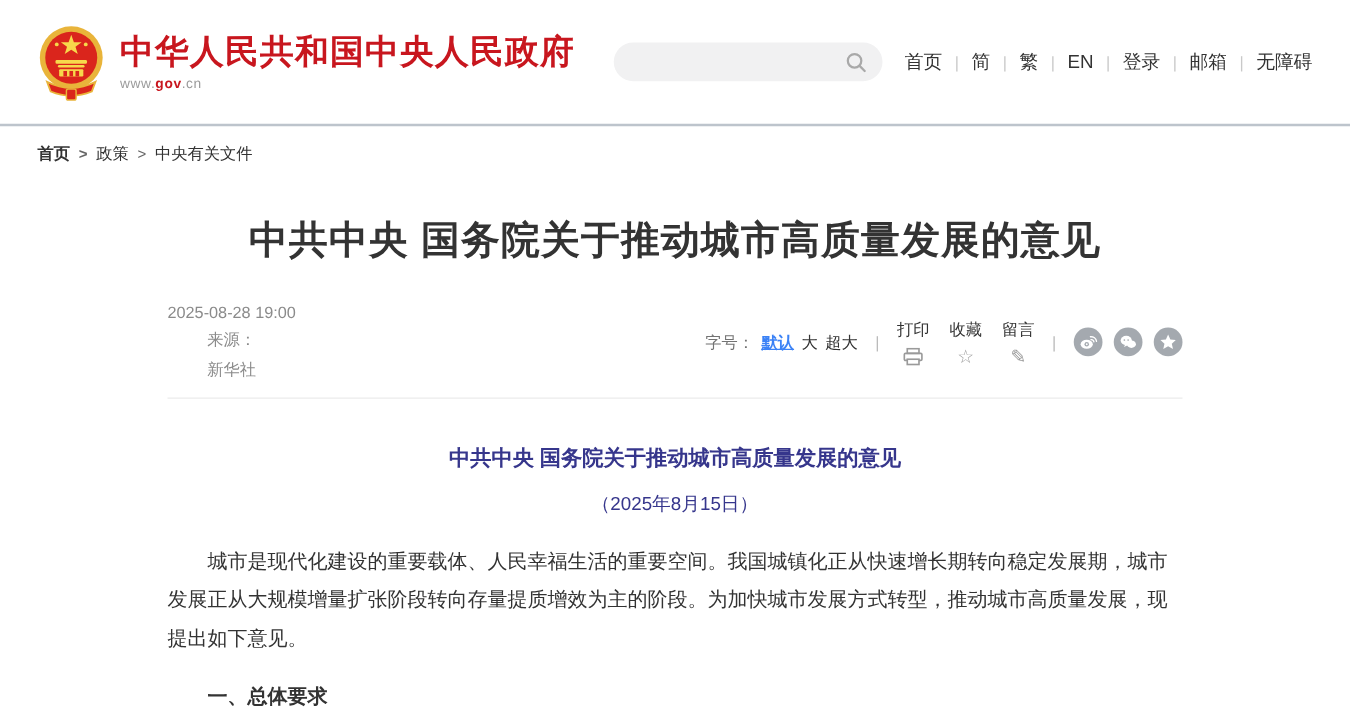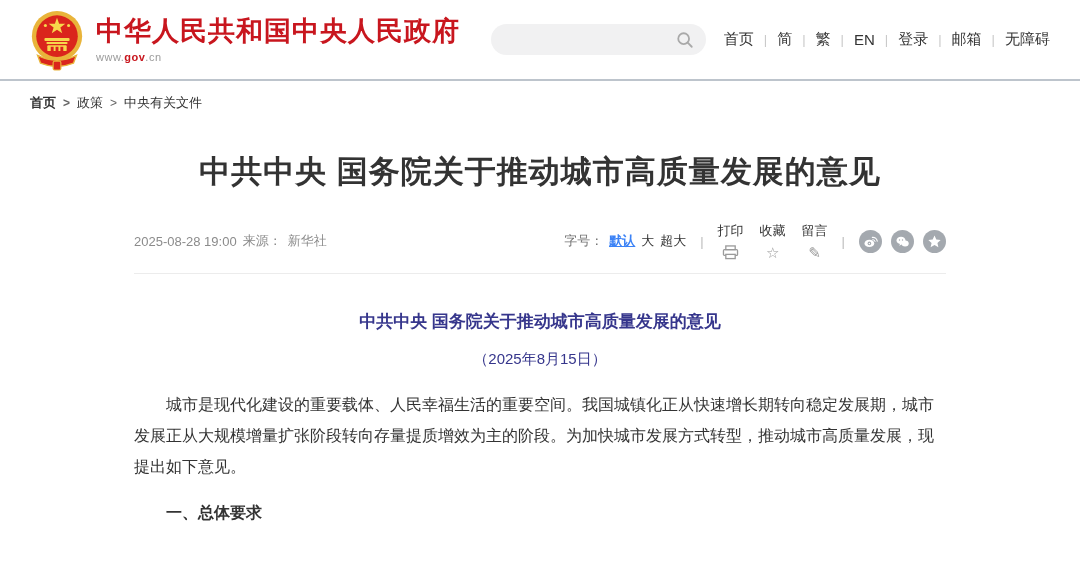--- a/index.html
+++ b/index.html
@@ -1,21 +1,21 @@
 <!DOCTYPE html>
 <html><head>
 <meta charset="utf-8">
 <style>
   * { margin: 0; padding: 0; box-sizing: border-box; }
   html, body { width: 1080px; height: 579px; overflow: hidden; background: #ffffff;
     font-family: "Liberation Sans", "DejaVu Sans", sans-serif; }
 
   
   .site-header {
-    height: 81px;
+    height: 101px;
     display: flex; align-items: center; justify-content: space-between;
     padding: 0 30px 0 28px;
     border-bottom: 2px solid #bdc4cc;
     background: #ffffff;
   }
   .logo-wrap { display: flex; align-items: center; gap: 10px; cursor: pointer; }
   .emblem { width: 58px; height: 62px; flex: 0 0 auto; }
   .logo-text { display: flex; flex-direction: column; justify-content: center; }
   .site-title { font-size: 27px; font-weight: bold; color: #c8161e; letter-spacing: 1px; line-height: 1.15; }
   .site-url { font-size: 11px; color: #9b9b9b; margin-top: 3px; letter-spacing: 0.5px; }
@@ -48,21 +48,21 @@
   
   .article { width: 812px; margin: 0 auto; }
   .article-title {
     text-align: center; font-size: 31px; font-weight: bold; color: #333;
     margin-top: 30px; letter-spacing: 1px; line-height: 1.3;
   }
   .meta-row {
     margin-top: 30px; display: flex; justify-content: space-between; align-items: center;
     font-size: 13px; color: #8b8b8b; padding-bottom: 13px; border-bottom: 1px solid #ececec;
   }
-  .meta-left { display: flex; align-items: center; gap: 6px; }
+  .meta-left { display: flex; align-items: center; gap: 6px; flex-direction: column; }
   .meta-right { display: flex; align-items: center; color: #333; }
   .meta-right .sep { color: #bbb; margin: 0 14px; }
   .fontsize-label { color: #737373; }
   .fs-opt { cursor: pointer; margin-left: 6px; color: #333; }
   .fs-opt.active { color: #3b82f6; font-weight: bold; text-decoration: underline; }
   .tool { display: flex; align-items: center; gap: 5px; cursor: pointer; color: #333; flex-direction: column; }
   .tool + .tool { margin-left: 16px; }
   .tool .glyph { color: #9a9a9a; font-size: 15px; line-height: 1; }
   .share-group { display: flex; align-items: center; gap: 9px; }
   .share-circle { width: 23px; height: 23px; border-radius: 50%; background: #a4a9af;

